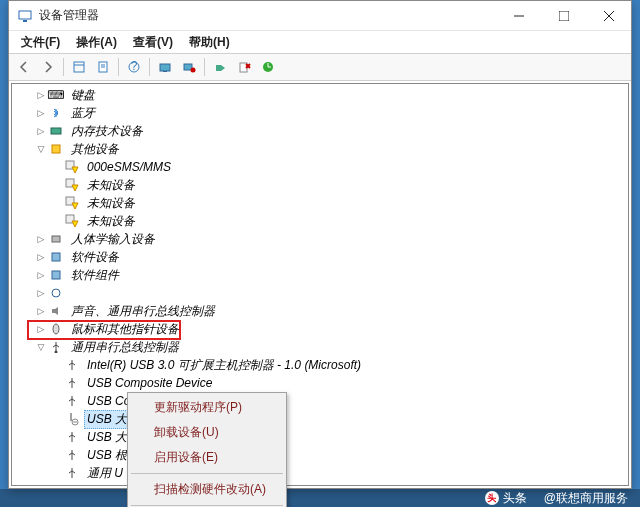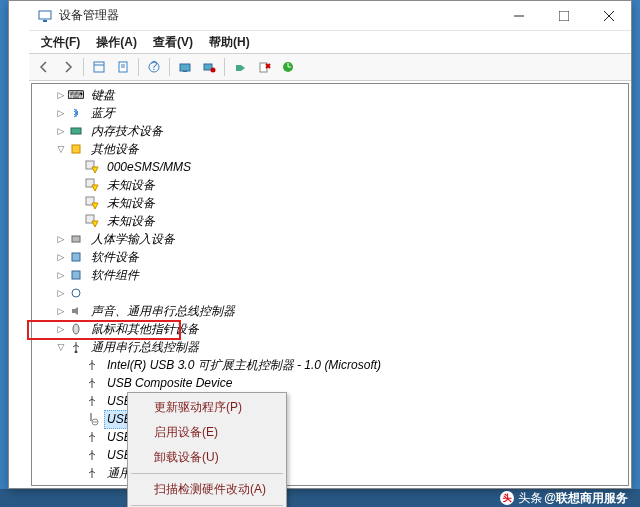--- a/index.html
+++ b/index.html
@@ -1,17 +1,17 @@
 <!DOCTYPE html>
 <html><head>
 <meta charset="utf-8">
 <style>
 * { margin:0; padding:0; box-sizing:border-box; font-family:"Microsoft YaHei","Segoe UI",sans-serif; font-size:12px; }
 body { background:#3B7FBF; width:640px; height:507px; overflow:hidden; position:relative; }
-.window { position:absolute; top:0; left:8px; right:8px; bottom:18px; background:#fff; border:1px solid #888; display:flex; flex-direction:column; box-shadow:0 2px 10px rgba(0,0,0,0.3);padding-left:20px; }
+.window { position:absolute; top:0; left:8px; right:8px; bottom:18px; background:#fff; border:1px solid #888; display:flex; flex-direction:column; box-shadow:0 2px 10px rgba(0,0,0,0.3); }
 .titlebar { height:30px; background:#fff; display:flex; align-items:center; padding:0 0 0 8px; border-bottom:1px solid #e5e5e5; }
 .titlebar-icon { width:16px; height:16px; margin-right:6px; }
 .titlebar-title { flex:1; font-size:12px; color:#222; }
 .winbtns { display:flex; height:100%; }
 .winbtn { width:45px; display:flex; align-items:center; justify-content:center; color:#222; }
 .menubar { height:22px; display:flex; align-items:center; padding:0 4px; gap:0;font-weight:bold; }
 .menuitem { padding:2px 8px; color:#222; }
 .toolbar { height:28px; border-top:1px solid #d0d0d0; border-bottom:1px solid #d0d0d0; background:#f8f8f8; display:flex; align-items:center; padding:0 4px; gap:2px; }
 .tbtn { width:22px; height:22px; display:flex; align-items:center; justify-content:center; border:1px solid transparent; }
 .tsep { width:1px; height:18px; background:#ccc; margin:0 2px; }
@@ -326,25 +326,25 @@
         <span class="nlabel">通用 U</span>
       </div>
   </div>
 </div>
 
 <div class="hlred" style="left:27px; top:320px; width:154px; height:20px;"></div>
 <div class="hlred" style="left:135px; top:410px; width:92px; height:22px;"></div>
 
 <div class="ctxmenu" style="left:127px; top:392px; width:160px;">
   <div class="ctxitem">更新驱动程序(P)</div>
+  <div class="ctxitem">卸载设备(U)</div>
   <div class="ctxitem">启用设备(E)</div>
-  <div class="ctxitem">卸载设备(U)</div>
   <div class="ctxsep"></div>
   <div class="ctxitem">扫描检测硬件改动(A)</div>
   <div class="ctxsep"></div>
 
 </div>
 
 <div class="footer">
   <span class="footer-logo">头</span>
   <span>头条</span>
-  <span style="margin-left:2px;font-weight:bold;">@联想商用服务</span>
+  <span style="margin-left:17px;">@联想商用服务</span>
 </div>
 
 </body></html>

